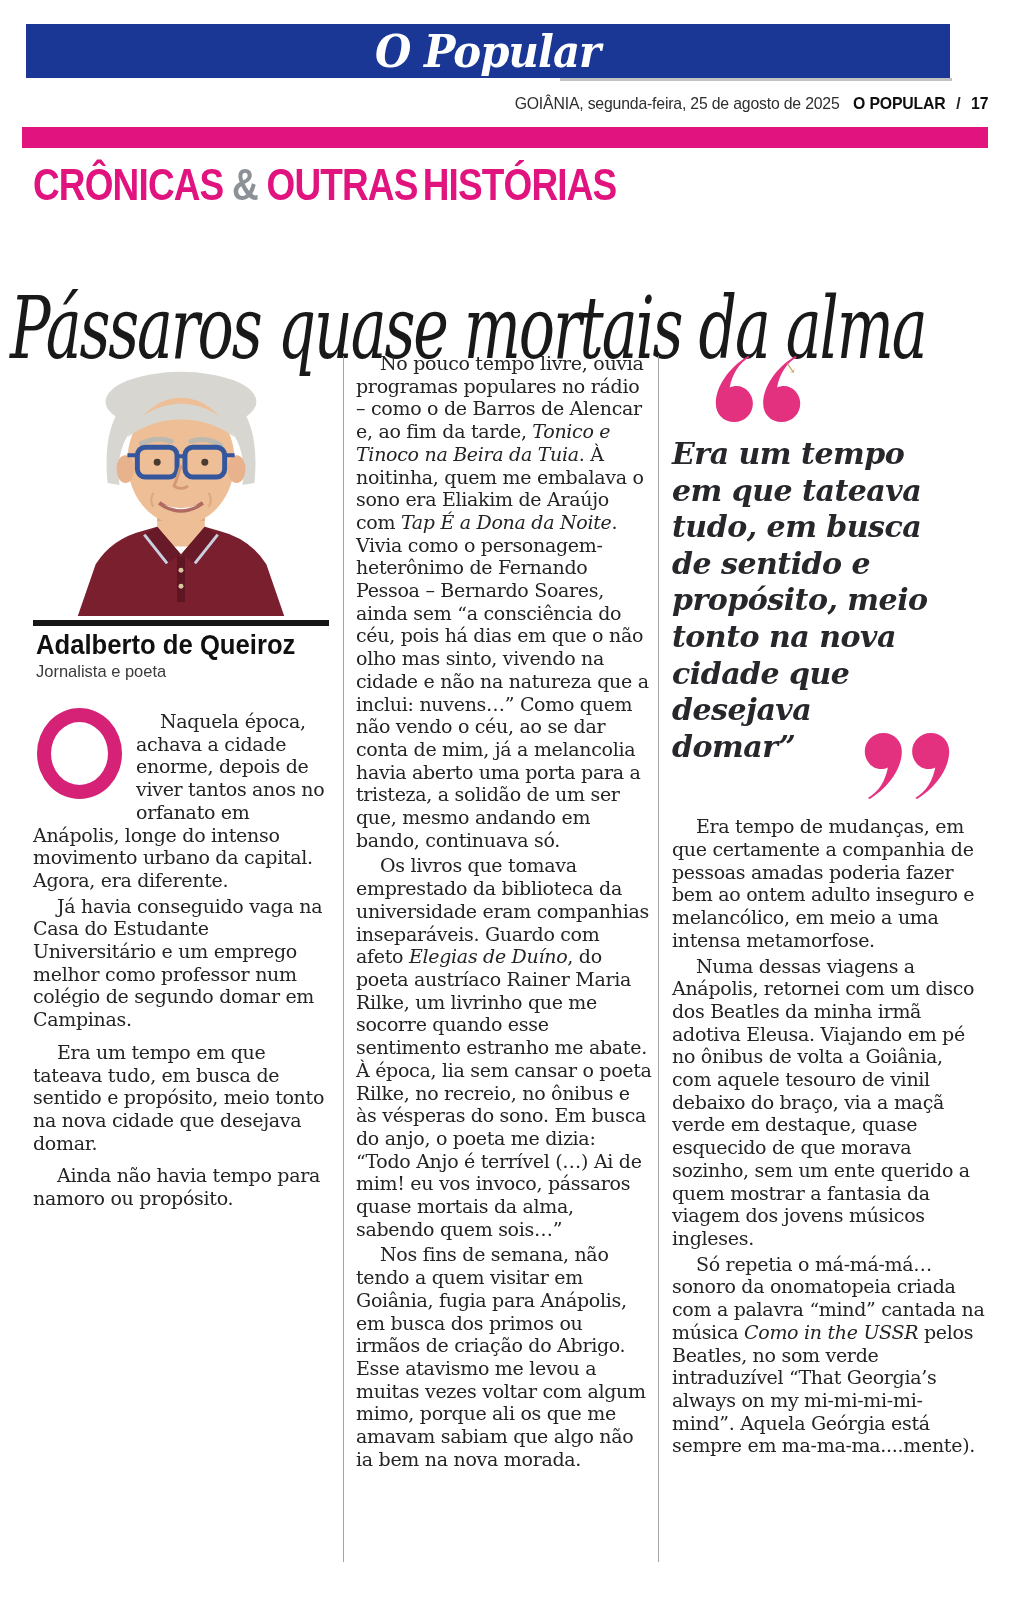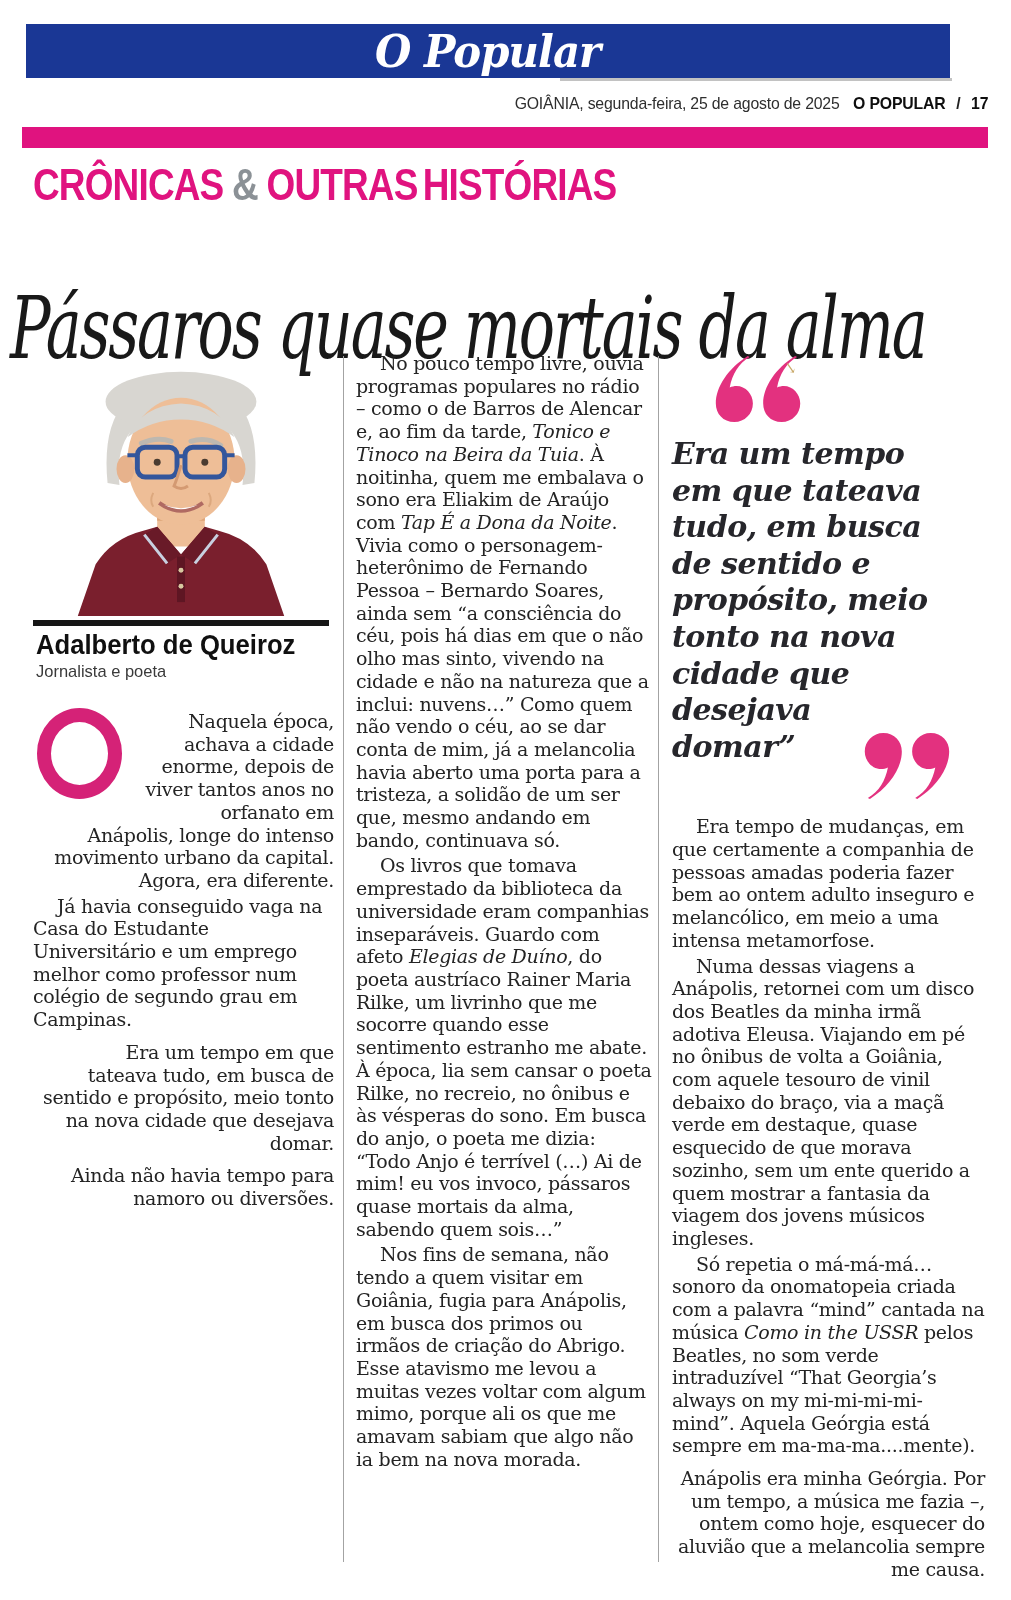--- a/index.html
+++ b/index.html
@@ -35,21 +35,21 @@
   .photo-bar{position:absolute;left:0;bottom:2px;width:100%;height:6px;background:#161616;}
   .author-name{position:absolute;left:36px;top:630px;font-weight:bold;font-size:27px;color:#101010;
     transform:scaleX(0.95);transform-origin:left top;white-space:nowrap;}
   .author-role{position:absolute;left:36px;top:662px;font-size:17px;color:#3a3a3a;
     transform:scaleX(0.97);transform-origin:left top;}
   
   .col{position:absolute;font-family:"DejaVu Serif",serif;font-size:19px;line-height:1.195;
     color:#242424;letter-spacing:-0.3px;text-align:left;}
   .col p{margin:0 0 3px 0;}
   .col p.indent{text-indent:24px;}
-  .col p.gap{margin-top:10px;text-align:right;}
+  .col p.gap{margin-top:10px;}
   .col em{}
   .col1{left:33px;top:700px;width:301px;}
   .col2{left:356px;top:352px;width:296px;}
   .col3{left:672px;top:350px;width:313px;}
   .colrule{position:absolute;width:1px;background:#a3a3a3;top:356px;height:1206px;}
   #rule1{left:343px;}
   #rule2{left:658px;}
   
   .dropcap{float:left;width:57px;height:63px;border:14px solid #d52277;border-radius:50%;
     margin:8px 14px 2px 4px;}
@@ -126,23 +126,23 @@
 <div class="author-name">Adalberto de Queiroz</div>
 <div class="author-role">Jornalista e poeta</div>
 
 <div class="colrule" id="rule1"></div>
 <div class="colrule" id="rule2"></div>
 
 <div class="col col1">
   <div class="dropcap"></div>
   <div>
       <p class="indent gap"><span>Naquela época, achava a cidade enorme, depois de viver tantos anos no orfanato em Anápolis, longe do intenso movimento urbano da capital. Agora, era diferente.</span></p>
-      <p class="indent"><span>Já havia conseguido vaga na Casa do Estudante Universitário e um emprego melhor como professor num colégio de segundo grau em Campinas.</span></p>
+      <p class="indent"><span>Já havia conseguido vaga na Casa do Estudante Universitário e um emprego melhor como professor num colégio de segundo domar em Campinas.</span></p>
       <p class="indent gap"><span>Era um tempo em que tateava tudo, em busca de sentido e propósito, meio tonto na nova cidade que desejava domar.</span></p>
-      <p class="indent gap"><span>Ainda não havia tempo para namoro ou diversões.</span></p>
+      <p class="indent gap"><span>Ainda não havia tempo para namoro ou propósito.</span></p>
     </div>
 </div>
 
 <div class="col col2">
   <div>
       <p class="indent"><span>No pouco tempo livre, ouvia programas populares no rádio – como o de Barros de Alencar e, ao fim da tarde, </span><em>Tonico e Tinoco na Beira da Tuia</em><span>. À noitinha, quem me embalava o sono era Eliakim de Araújo com </span><em>Tap É a Dona da Noite</em><span>.&nbsp;&nbsp; Vivia como o personagem-heterônimo de Fernando Pessoa – Bernardo Soares, ainda sem “a consciência do céu, pois há dias em que o não olho mas sinto, vivendo na cidade e não na natureza que a inclui: nuvens…” Como quem não vendo o céu, ao se dar conta de mim, já a melancolia havia aberto uma porta para a tristeza, a solidão de um ser que, mesmo andando em bando, continuava só.</span></p>
       <p class="indent"><span>Os livros que tomava emprestado da biblioteca da universidade eram companhias inseparáveis. Guardo com afeto </span><em>Elegias de Duíno</em><span>, do poeta austríaco Rainer Maria Rilke, um livrinho que me socorre quando esse sentimento estranho me abate. À época, lia sem cansar o poeta Rilke, no recreio, no ônibus e às vésperas do sono. Em busca do anjo, o poeta me dizia: “Todo Anjo é terrível (…) Ai de mim! eu vos invoco, pássaros quase mortais da alma, sabendo quem sois…”</span></p>
       <p class="indent"><span>Nos fins de semana, não tendo a quem visitar em Goiânia, fugia para Anápolis, em busca dos primos ou irmãos de criação do Abrigo. Esse atavismo me levou a muitas vezes voltar com algum mimo, porque ali os que me amavam sabiam que algo não ia bem na nova morada.</span></p>
     </div>
 </div>
@@ -161,15 +161,14 @@
       <g fill="#e3317f">
         <path d="M37 2 C18 14 6 32 6 48 C6 58 13 66 24 66 C34 66 42 58 42 48 C42 39 35 31 26 31 C24 31 21.5 31.5 19.5 32.5 C22 20 28 9 39 3 Z"></path>
         <path transform="translate(46,0)" d="M37 2 C18 14 6 32 6 48 C6 58 13 66 24 66 C34 66 42 58 42 48 C42 39 35 31 26 31 C24 31 21.5 31.5 19.5 32.5 C22 20 28 9 39 3 Z"></path>
       </g>
     </svg>
   </div>
   <div>
       <p class="indent"><span>Era tempo de mudanças, em que certamente a companhia de pessoas amadas poderia fazer bem ao ontem adulto inseguro e melancólico, em meio a uma intensa metamorfose.</span></p>
       <p class="indent"><span>Numa dessas viagens a Anápolis, retornei com um disco dos Beatles da minha irmã adotiva Eleusa. Viajando em pé no ônibus de volta a Goiânia, com aquele tesouro de vinil debaixo do braço, via a maçã verde em destaque, quase esquecido de que morava sozinho, sem um ente querido a quem mostrar a fantasia da viagem dos jovens músicos ingleses.</span></p>
       <p class="indent"><span>Só repetia o má-má-má… sonoro da onomatopeia criada com a palavra “mind” cantada na música </span><em>Como in the USSR</em><span> pelos Beatles, no som verde intraduzível “That Georgia’s always on my mi-mi-mi-mi-mind”. Aquela Geórgia está sempre em ma-ma-ma....mente).</span></p>
-      <p class=" gap"><span>Anápolis era minha Geórgia. Por um tempo, a música me fazia –, ontem como hoje, esquecer do aluvião que a melancolia sempre me causa.</span></p>
     </div>
 </div>
 
 </body></html>

